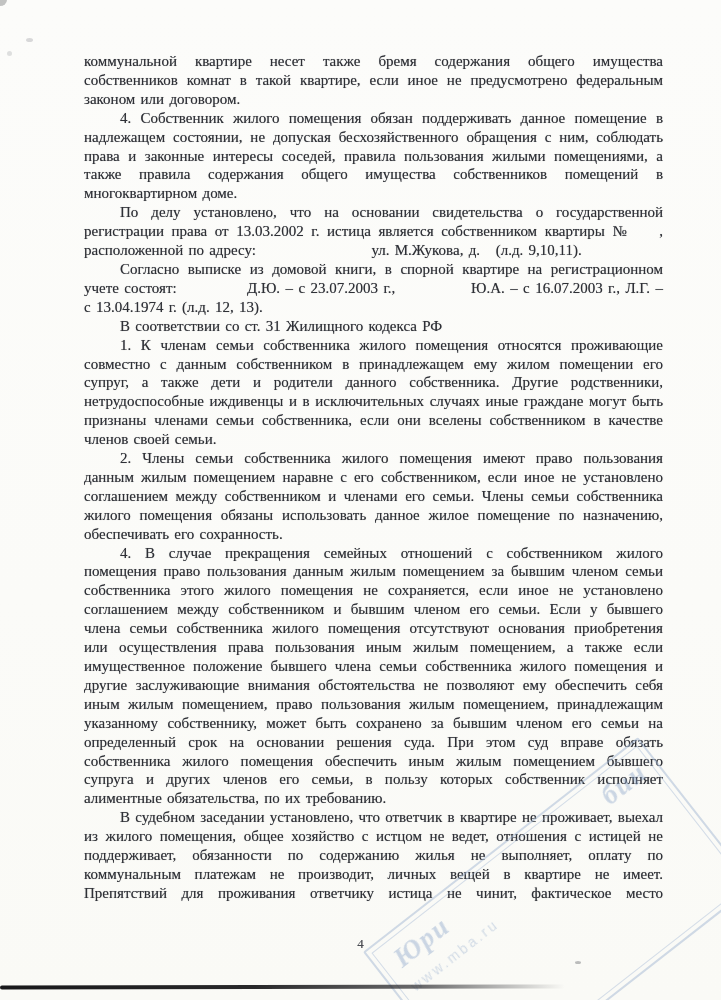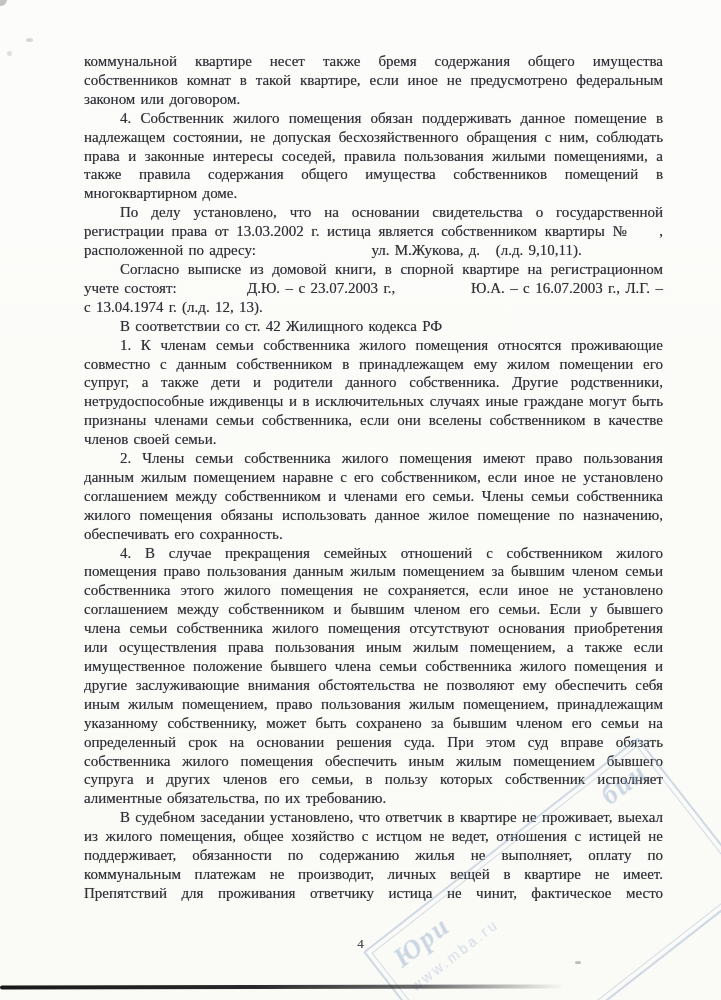--- a/index.html
+++ b/index.html
@@ -110,21 +110,21 @@
 
   <div class="corner-smudge"></div>
   <div class="speck-a"></div>
   <div class="speck-b"></div>
 
   <div class="textblock">
     <p>коммунальной квартире несет также бремя содержания общего имущества собственников комнат в такой квартире, если иное не предусмотрено федеральным законом или договором.</p>
     <p class="ind">4. Собственник жилого помещения обязан поддерживать данное помещение в надлежащем состоянии, не допуская бесхозяйственного обращения с ним, соблюдать права и законные интересы соседей, правила пользования жилыми помещениями, а также правила содержания общего имущества собственников помещений в многоквартирном доме.</p>
     <p class="ind">По делу установлено, что на основании свидетельства о государственной регистрации права от 13.03.2002 г. истица является собственником квартиры №&nbsp;&nbsp;&nbsp;&nbsp;, расположенной по адресу:&nbsp;&nbsp;&nbsp;&nbsp;&nbsp;&nbsp;&nbsp;&nbsp;&nbsp;&nbsp;&nbsp;&nbsp;&nbsp;&nbsp;&nbsp;&nbsp;&nbsp;&nbsp;&nbsp;&nbsp;&nbsp;&nbsp;ул. М.Жукова, д.&nbsp;&nbsp;&nbsp;(л.д. 9,10,11).</p>
     <p class="ind">Согласно выписке из домовой книги, в спорной квартире на регистрационном учете состоят:&nbsp;&nbsp;&nbsp;&nbsp;&nbsp;&nbsp;&nbsp;&nbsp;&nbsp;&nbsp;&nbsp;&nbsp;&nbsp;Д.Ю. – с 23.07.2003 г.,&nbsp;&nbsp;&nbsp;&nbsp;&nbsp;&nbsp;&nbsp;&nbsp;&nbsp;&nbsp;&nbsp;&nbsp;&nbsp;&nbsp;Ю.А. – с 16.07.2003 г., Л.Г. – с 13.04.1974 г. (л.д. 12, 13).</p>
-    <p class="ind">В соответствии со ст. 42 Жилищного кодекса РФ</p>
+    <p class="ind">В соответствии со ст. 31 Жилищного кодекса РФ</p>
     <p class="ind">1. К членам семьи собственника жилого помещения относятся проживающие совместно с данным собственником в принадлежащем ему жилом помещении его супруг, а также дети и родители данного собственника. Другие родственники, нетрудоспособные иждивенцы и в исключительных случаях иные граждане могут быть признаны членами семьи собственника, если они вселены собственником в качестве членов своей семьи.</p>
     <p class="ind">2. Члены семьи собственника жилого помещения имеют право пользования данным жилым помещением наравне с его собственником, если иное не установлено соглашением между собственником и членами его семьи. Члены семьи собственника жилого помещения обязаны использовать данное жилое помещение по назначению, обеспечивать его сохранность.</p>
     <p class="ind">4. В случае прекращения семейных отношений с собственником жилого помещения право пользования данным жилым помещением за бывшим членом семьи собственника этого жилого помещения не сохраняется, если иное не установлено соглашением между собственником и бывшим членом его семьи. Если у бывшего члена семьи собственника жилого помещения отсутствуют основания приобретения или осуществления права пользования иным жилым помещением, а также если имущественное положение бывшего члена семьи собственника жилого помещения и другие заслуживающие внимания обстоятельства не позволяют ему обеспечить себя иным жилым помещением, право пользования жилым помещением, принадлежащим указанному собственнику, может быть сохранено за бывшим членом его семьи на определенный срок на основании решения суда. При этом суд вправе обязать собственника жилого помещения обеспечить иным жилым помещением бывшего супруга и других членов его семьи, в пользу которых собственник исполняет алиментные обязательства, по их требованию.</p>
     <p class="ind fulljust">В судебном заседании установлено, что ответчик в квартире не проживает, выехал из жилого помещения, общее хозяйство с истцом не ведет, отношения с истицей не поддерживает, обязанности по содержанию жилья не выполняет, оплату по коммунальным платежам не производит, личных вещей в квартире не имеет. Препятствий для проживания ответчику истица не чинит, фактическое место</p>
   </div>
 
   <div class="watermark">
     <div class="wm-inner">
       <div class="wm-words">
         <span>Юри</span>

